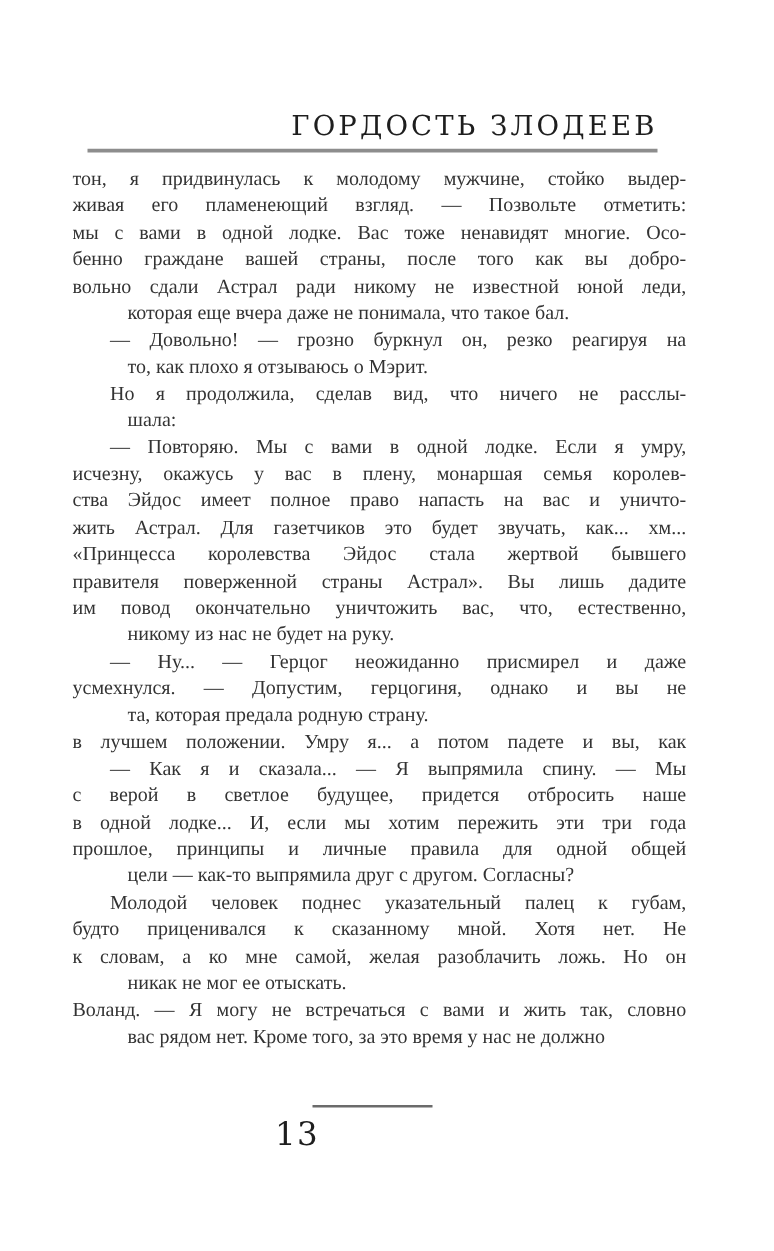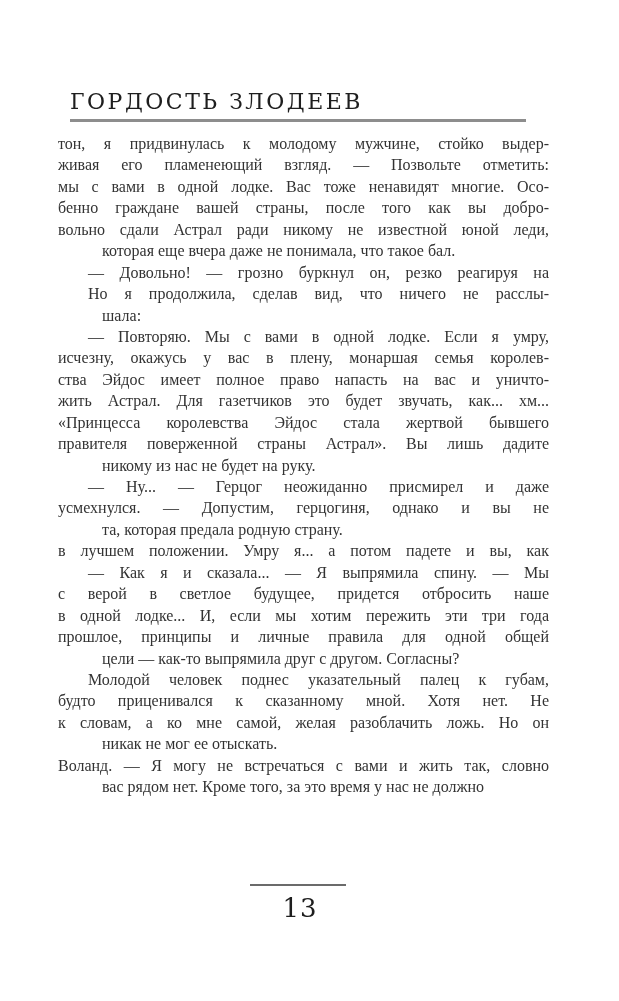--- a/index.html
+++ b/index.html
@@ -13,21 +13,21 @@
     height: 1001px;
     background: var(--bg, #ffffff);
     font-family: "Liberation Serif", serif;
     overflow: hidden;
   }
   .running-header {
     position: absolute;
     left: 70px;
     top: 90px;
     width: 456px;
-    text-align: left;
+    text-align: right;
   }
   .running-header .title {
     font-family: "DejaVu Serif", serif;
     font-size: 22px;
     line-height: 24px;
     letter-spacing: 2.5px;
     font-weight: normal;
     color: var(--title, #1e1e1e);
     white-space: nowrap;
   }
@@ -69,21 +69,21 @@
     top: 884px;
     width: 96px;
     height: 2px;
     background: var(--frule, #6b6b6b);
   }
   .page-number {
     position: absolute;
     left: 220px;
     top: 893px;
     width: 160px;
-    text-align: center;
+    text-align: left;
     font-family: "DejaVu Serif", serif;
     font-size: 26px;
     line-height: 30px;
     color: var(--title, #1e1e1e);
     letter-spacing: 1px;
   }
 </style>
 </head>
 <body>
 
@@ -99,32 +99,34 @@
       <div class="paragraph">
         <div class="line">тон, я придвинулась к молодому мужчине, стойко выдер-</div>
         <div class="line">живая его пламенеющий взгляд. — Позвольте отметить:</div>
         <div class="line">мы с вами в одной лодке. Вас тоже ненавидят многие. Осо-</div>
         <div class="line">бенно граждане вашей страны, после того как вы добро-</div>
         <div class="line">вольно сдали Астрал ради никому не известной юной леди,</div>
         <div class="line last">которая еще вчера даже не понимала, что такое бал.</div>
       </div>
       <div class="paragraph">
         <div class="line indent">— Довольно! — грозно буркнул он, резко реагируя на</div>
+        <div class="line last">то, как плохо я отзываюсь о Мэрит.</div>
       </div>
       <div class="paragraph">
         <div class="line indent">Но я продолжила, сделав вид, что ничего не расслы-</div>
         <div class="line last">шала:</div>
       </div>
       <div class="paragraph">
         <div class="line indent">— Повторяю. Мы с вами в одной лодке. Если я умру,</div>
         <div class="line">исчезну, окажусь у вас в плену, монаршая семья королев-</div>
         <div class="line">ства Эйдос имеет полное право напасть на вас и уничто-</div>
         <div class="line">жить Астрал. Для газетчиков это будет звучать, как... хм...</div>
         <div class="line">«Принцесса королевства Эйдос стала жертвой бывшего</div>
         <div class="line">правителя поверженной страны Астрал». Вы лишь дадите</div>
+        <div class="line">им повод окончательно уничтожить вас, что, естественно,</div>
         <div class="line last">никому из нас не будет на руку.</div>
       </div>
       <div class="paragraph">
         <div class="line indent">— Ну... — Герцог неожиданно присмирел и даже</div>
         <div class="line">усмехнулся. — Допустим, герцогиня, однако и вы не</div>
         <div class="line last">та, которая предала родную страну.</div>
         <div class="line">в лучшем положении. Умру я... а потом падете и вы, как</div>
       </div>
       <div class="paragraph">
         <div class="line indent">— Как я и сказала... — Я выпрямила спину. — Мы</div>

